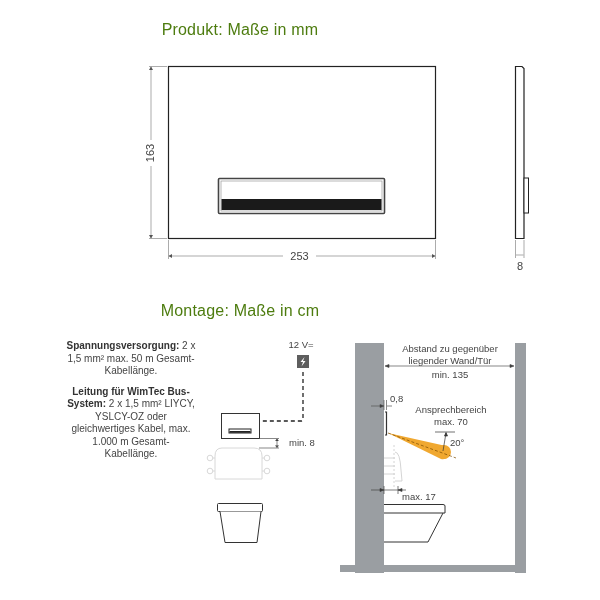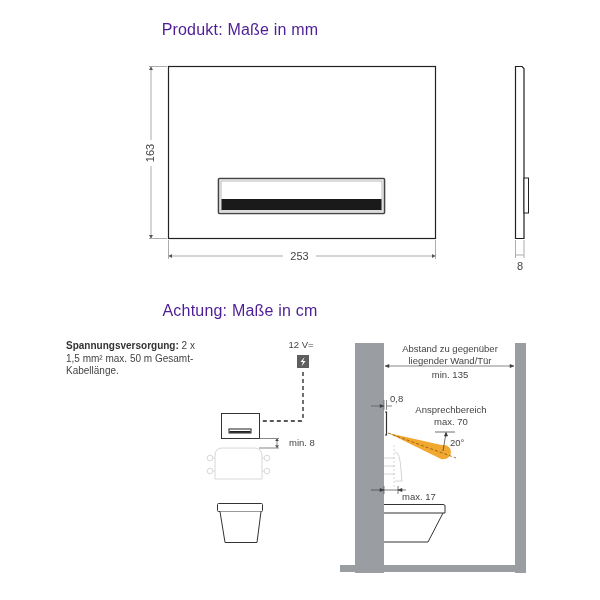--- a/index.html
+++ b/index.html
@@ -1,33 +1,33 @@
 <!DOCTYPE html>
 <html><head>
 <meta charset="utf-8">
 <style>
   html, body { margin:0; padding:0; background:#ffffff; }
   body { width:600px; height:600px; position:relative; overflow:hidden;
          font-family: "Liberation Sans", "DejaVu Sans", sans-serif; color:#4a4a4a; }
   .title { position:absolute; left:0; width:480px; text-align:center;
-           font-size:16px; color:#4c1d95; letter-spacing:0.2px; }
+           font-size:16px; color:#4d7c0f; letter-spacing:0.2px; }
   #t1 { top:21px; }
   #t2 { top:302px; }
   svg.diagram { position:absolute; left:0; top:0; }
   .notes { position:absolute; left:66px; top:340px; width:130px;
            font-size:10px; line-height:12.5px; color:#444; }
-  .notes p { margin:0 0 8px 0; }
+  .notes p { margin:0 0 8px 0;text-align:center; }
   .notes b { font-weight:bold; color:#333; }
   .svgtext { font-family: "Liberation Sans", "DejaVu Sans", sans-serif; fill:#444; }
 </style>
 </head>
 <body>
 
 <div id="t1" class="title">Produkt: Maße in mm</div>
-<div id="t2" class="title">Achtung: Maße in cm</div>
+<div id="t2" class="title">Montage: Maße in cm</div>
 
 <svg class="diagram" width="600" height="600" viewBox="0 0 600 600">
 
   <g>
     <rect x="168.5" y="66.5" width="267" height="172" fill="#fff" stroke="#222" stroke-width="1.2"></rect>
 
     <rect x="218.5" y="178.5" width="166" height="35" fill="#fff" stroke="#444" stroke-width="1.6" rx="1"></rect>
     <rect x="221" y="181" width="161" height="30" fill="none" stroke="#888" stroke-width="0.6"></rect>
     <rect x="221.5" y="199" width="160" height="11" fill="#1a1a1a"></rect>
   </g>
@@ -163,13 +163,14 @@
   <text class="svgtext" x="402" y="500" font-size="9.5">max. 17</text>
 
   <g fill="#fff" stroke="#333" stroke-width="1">
     <path d="M384 504.5 L443 504.5 Q445 504.5 445 506 L445 513 L384 513"></path>
     <path d="M443 513 L428 542 L384 542" fill="none"></path>
   </g>
 </svg>
 
 <div class="notes">
   <p><b>Spannungsversorgung:</b> <span>2 x 1,5 mm² max. 50 m Gesamt-Kabellänge.</span></p>
+  <p><b>Leitung für WimTec Bus-System:</b> <span>2 x 1,5 mm² LIYCY, YSLCY-OZ oder gleichwertiges Kabel, max. 1.000 m Gesamt-Kabellänge.</span></p>
 </div>
 
 </body></html>

